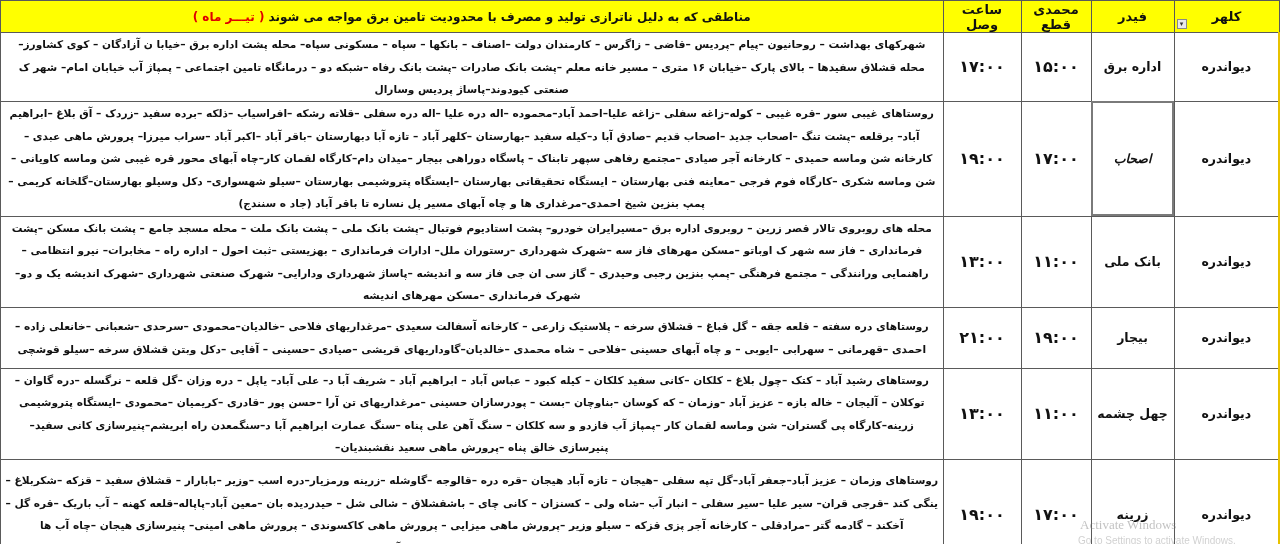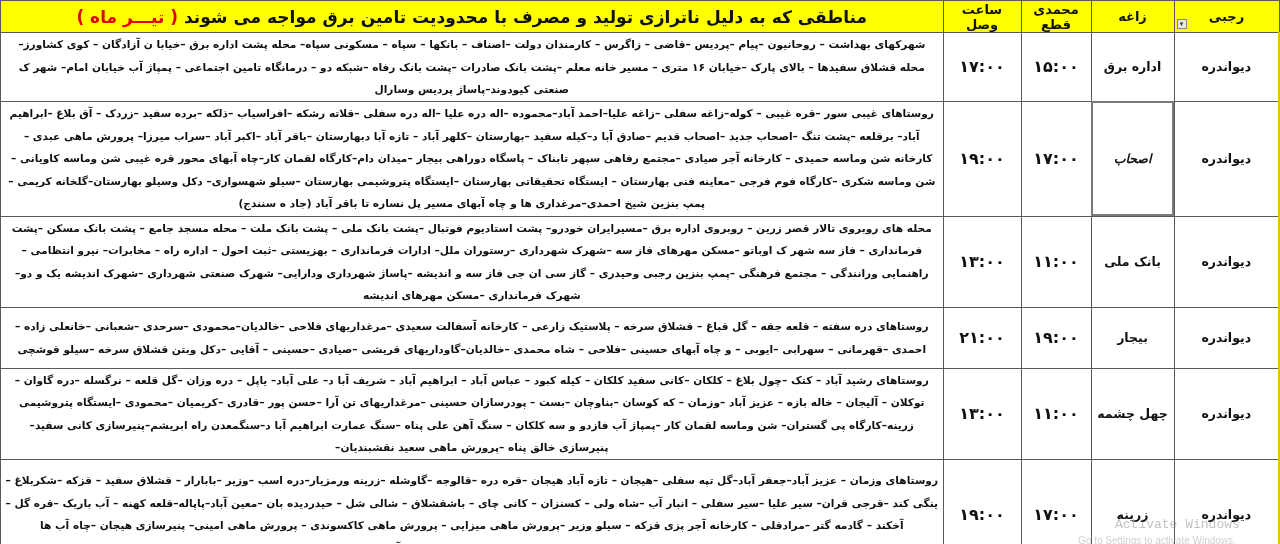--- a/index.html
+++ b/index.html
@@ -16,21 +16,21 @@
     color: #111;
     vertical-align: middle;
     text-align: center;
   }
   .sheet thead th {
     background: #ffff00;
     height: 32px;
     font-size: 13px;
     position: relative;
   }
-  .sheet thead th.title { font-size: 17px; }
+  .sheet thead th.title { font-size: 12px; }
   .title .hl { color: #e00000; }
   .filter-icon {
     position: absolute; left: 2px; bottom: 3px;
     width: 10px; height: 10px;
     background: #e8e8e8; border: 1px solid #888;
     font-size: 7px; line-height: 8px; color: #333; text-align: center;
   }
   .sheet td.area { font-size: 12.5px; }
   .sheet td.feeder { font-size: 12.5px; }
   .sheet td.time { font-size: 16px; font-family: "DejaVu Sans", sans-serif; }
@@ -39,23 +39,22 @@
     font-size: 10.6px;
     line-height: 22.5px;
     padding: 0 4px;
     word-spacing: 0px;
   }
   .sheet td.feeder.selected { outline: 2px solid #7a7a7a; outline-offset: -2px; font-style: italic; }
   .sheet td.area { border-right: 2px solid #e8c200; }
   .watermark {
     position: absolute; left: 1080px; top: 517px;
     color: rgba(120,120,120,0.45);
-    font-family: Liberation Mono, monospace;
+    font-family: Liberation Serif, serif;
     font-size: 13px;
-    margin-left: 35px;
   }
   .watermark-sub {
     position: absolute; left: 1078px; top: 535px;
     color: rgba(120,120,120,0.35);
     font-family: "Liberation Sans", sans-serif;
     font-size: 10px;
   }
 </style>
 </head>
 <body>
@@ -64,24 +63,24 @@
   <colgroup>
     <col style="width:105px">
     <col style="width:83px">
     <col style="width:70px">
     <col style="width:78px">
     <col>
   </colgroup>
   <thead>
     <tr>
       <th>
-        <span>رجبی</span>
+        <span>کلهر</span>
         <span class="filter-icon">▾</span>
       </th>
-      <th>زاغه</th>
+      <th>فیدر</th>
       <th>محمدی قطع</th>
       <th>ساعت وصل</th>
       <th class="title">
         <span>مناطقی که به دلیل ناترازی تولید و مصرف با محدودیت تامین برق مواجه می شوند</span>
         <span class="hl">( تیـــر ماه )</span>
       </th>
     </tr>
   </thead>
   <tbody>
     <tr style="height:60px">

